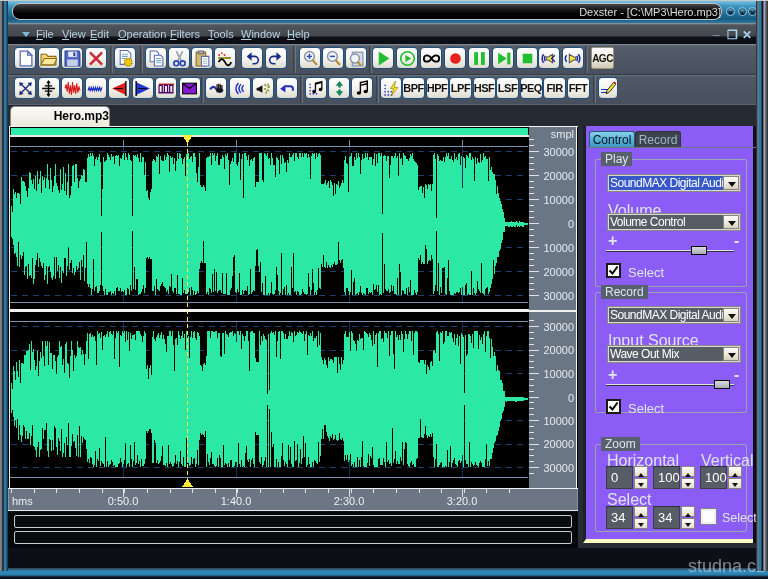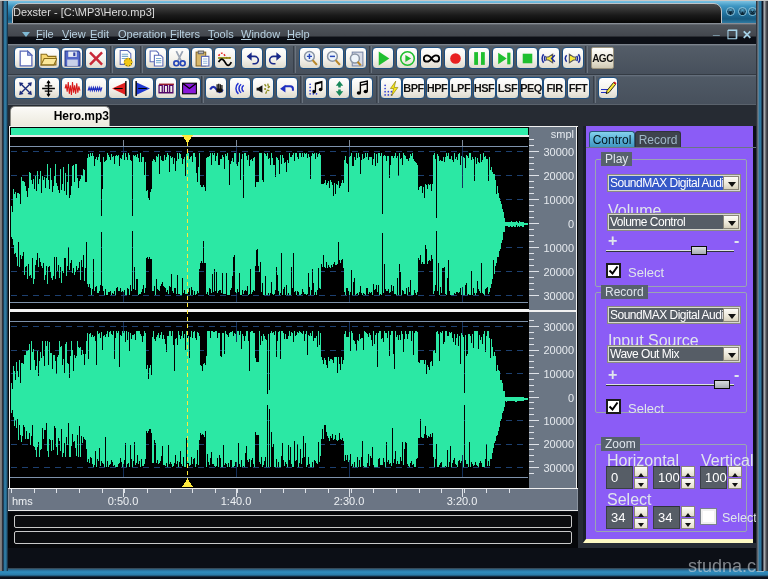--- a/index.html
+++ b/index.html
@@ -2,21 +2,21 @@
 <html><head><meta charset="utf-8"><style>
 *{margin:0;padding:0;box-sizing:border-box}
 html,body{width:768px;height:579px;overflow:hidden;background:#10141c;font-family:"Liberation Sans",sans-serif}
 #page{position:relative;width:768px;height:579px;background:#0c0f16}
 .abs{position:absolute}
 
 #frameL{left:0;top:1px;width:8px;height:570px;background:linear-gradient(90deg,#6a6a6a 0,#9a9a9a 1px,#55555a 2px,#0c0c18 3px,#2d7399 4px,#2f7ba3 6px,#1d4a66 7px,#1c2530 8px)}
 #frameR{left:756px;top:1px;width:12px;height:570px;background:linear-gradient(90deg,#2b323c 0,#35383e 1px,#8a8f96 2px,#2d7399 3px,#2f7ba3 5px,#0d1626 6px,#0d1626 7px,#b8bcc0 8px,#909498 9px,#55585e 10px,#2e3138 12px)}
 #topline{left:0;top:0;width:768px;height:1px;background:#c8c8c8}
 #titlebar{left:1px;top:1px;width:755px;height:22px;background:linear-gradient(180deg,#7ac2e2 0,#3e96c2 5px,#1e6b96 14px,#175a80 18px,#2f7ba3 22px)}
-#titlebox{left:12px;top:3px;width:710px;height:34px;background:linear-gradient(180deg,#4a4a4a 0,#1a1a1a 35%,#050505 60%,#000 100%);border:1px solid #c0c4c8;border-radius:8px;color:#dcdcdc;font-size:11px;text-align:left;line-height:16px}
+#titlebox{left:12px;top:3px;width:710px;height:17px;background:linear-gradient(180deg,#4a4a4a 0,#1a1a1a 35%,#050505 60%,#000 100%);border:1px solid #c0c4c8;border-radius:8px;color:#dcdcdc;font-size:11px;text-align:right;line-height:16px}
 .circ{top:7px;width:9px;height:9px;border-radius:50%;background:radial-gradient(circle at 50% 30%,#5aa8cc 0,#1d4a66 55%,#0d2433 100%);border:1px solid #8cc8e2;color:#0a2433;font-size:6.5px;font-weight:bold;line-height:9px;text-align:center}
 
 #menubar{left:1px;top:23px;width:755px;height:14px;background:linear-gradient(180deg,#9aa0a8 0,#50555c 2px,#43474e 100%);border-bottom:1px solid #2a2d33;color:#b6cfdf;font-size:11px}
 #menubar span{position:absolute;top:5px}
 #menuarrow{position:absolute;left:21px;top:9px;width:0;height:0;border:4px solid transparent;border-top:5px solid #7fb9d4;border-bottom:0}
 .mctl{position:absolute;top:3px;color:#a5d2e8;font-size:12px;font-weight:bold}
 
 #tb1{left:1px;top:44px;width:755px;height:31px;background:linear-gradient(180deg,#8a919a 0,#545d68 2px,#47505c 100%);border-bottom:1px solid #343b44}
 #tb2{left:1px;top:75px;width:755px;height:29px;background:linear-gradient(180deg,#6a7582 0,#505a66 2px,#47505c 100%)}
 .b{position:absolute;height:22px;background:linear-gradient(180deg,#ffffff 0,#f4f2ec 55%,#dedacd 100%);border:1px solid #1c4e80;border-radius:4px;display:flex;align-items:center;justify-content:center;font-size:11px;font-weight:bold;color:#111}

